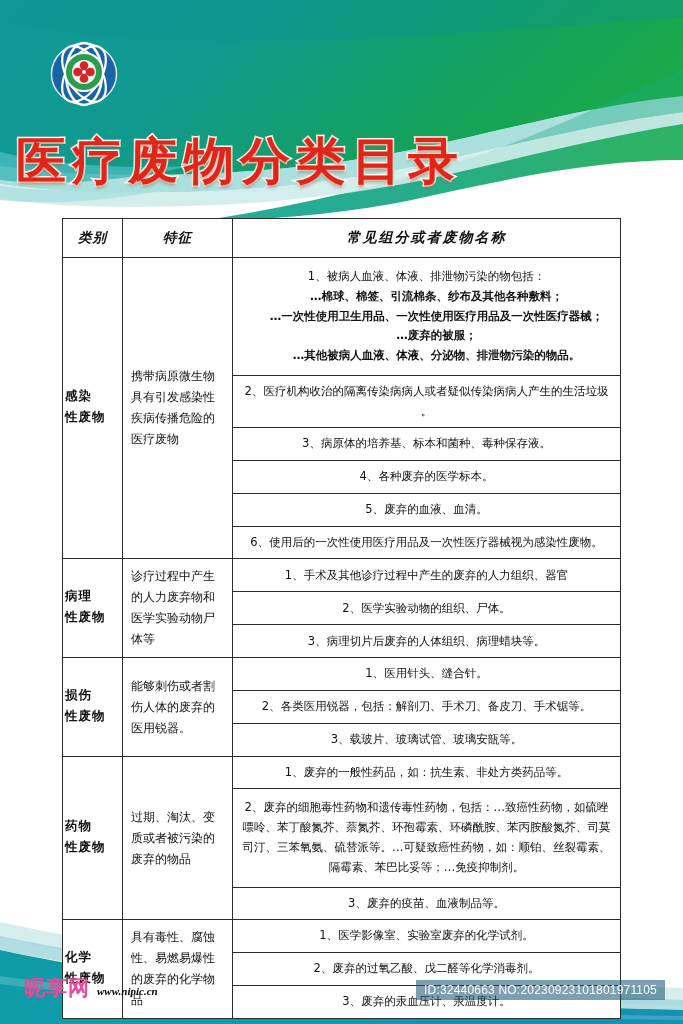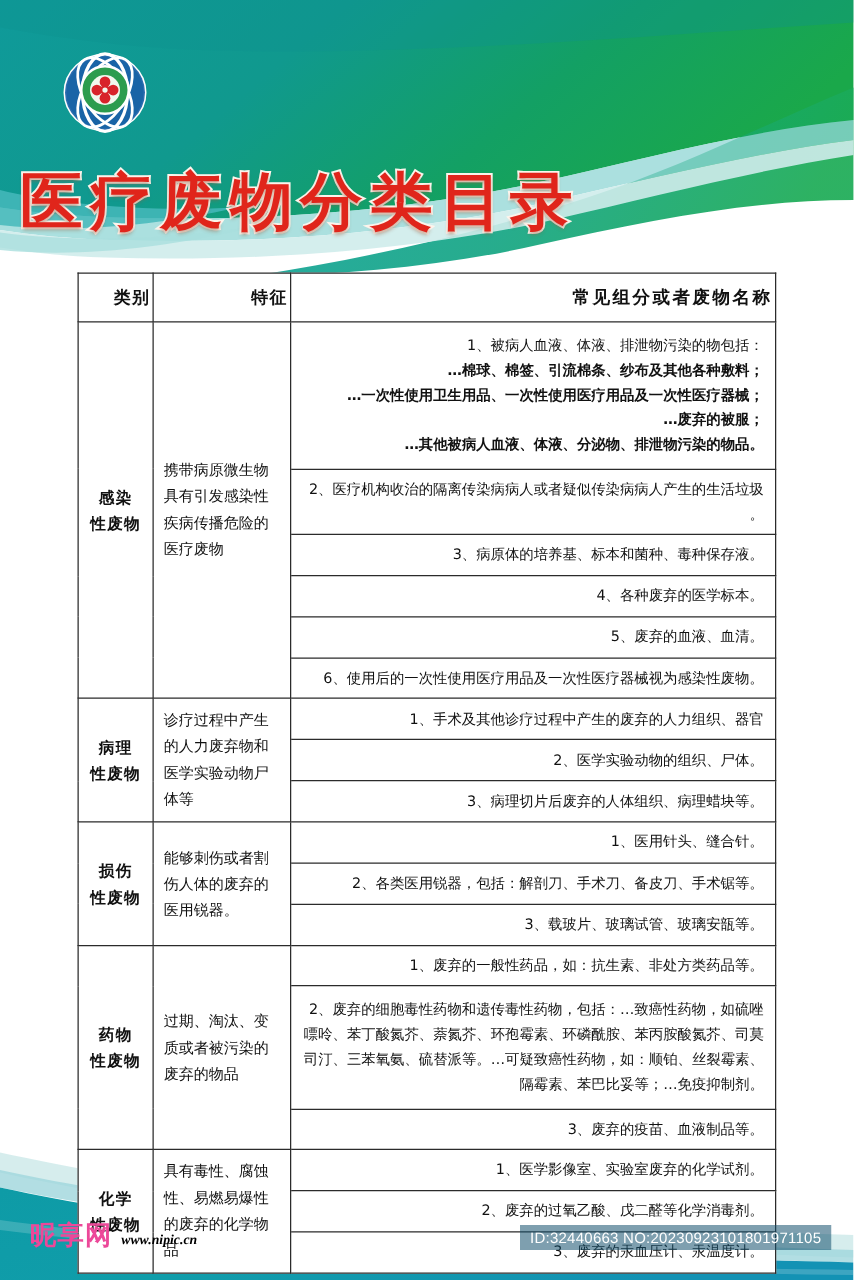--- a/index.html
+++ b/index.html
@@ -139,48 +139,50 @@
   table.waste-table td {
     border: 1px solid #2b2b2b;
     vertical-align: middle;
     color: #111111;
   }
   col.c-cat   { width: 60px; }
   col.c-feat  { width: 110px; }
   col.c-items { width: 388px; }
 
   thead th {
-    text-align: right;
+    text-align: center;
     font-size: 13.5px;
     font-weight: bold;
     padding: 10px 2px;
     background: #ffffff;
     letter-spacing: 1px;
+    font-style: italic;
   }
   thead th.h-items { font-size: 14px; letter-spacing: 2px; }
 
   td.cat-cell {
-    text-align: center;
+    text-align: left;
     font-size: 12.5px;
     font-weight: bold;
     line-height: 1.7;
     padding: 4px 2px;
     letter-spacing: 1px;
+    font-family: Liberation Mono, monospace;
   }
   td.feat-cell {
     font-size: 12px;
     line-height: 1.75;
     padding: 7px 8px;
     text-align: left;
   }
   td.item-cell {
     font-size: 11.5px;
     line-height: 1.72;
     padding: 6px 9px;
-    text-align: right;
+    text-align: center;
   }
   td.item-cell .sub-line {
     display: block;
     padding-left: 20px;
     font-weight: bold;
   }
   td.item-cell .lead-line { display: block; }
   td.item-cell.tall { padding: 9px 9px; }
 </style>
 </head>

